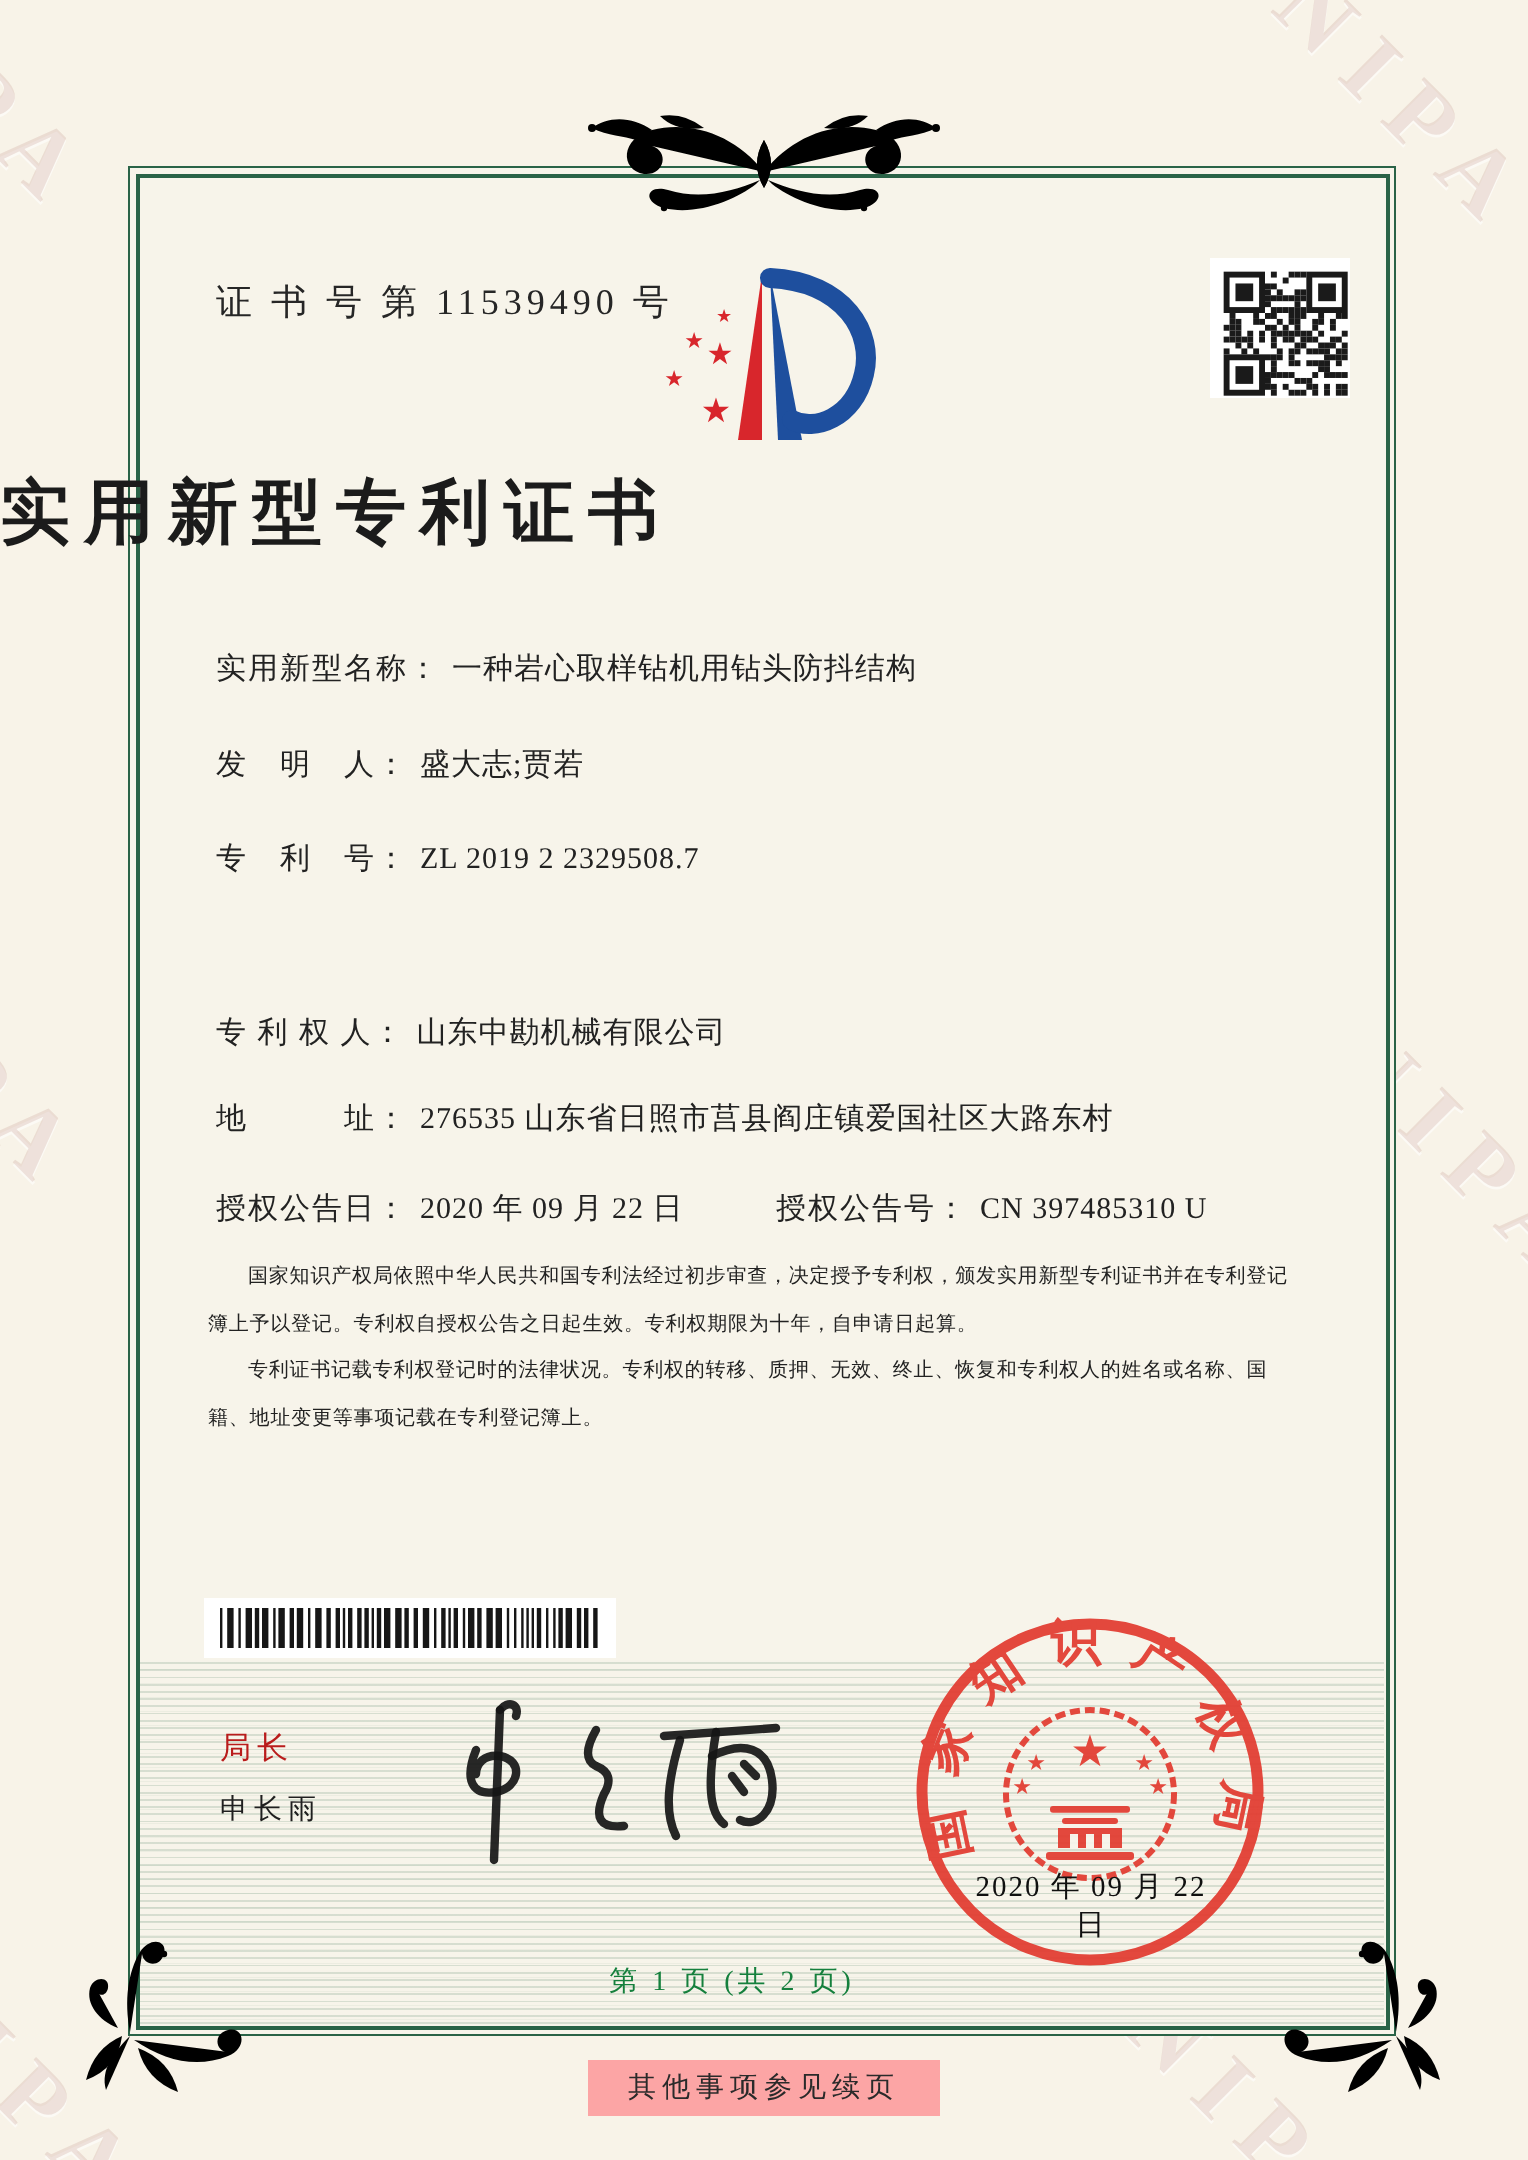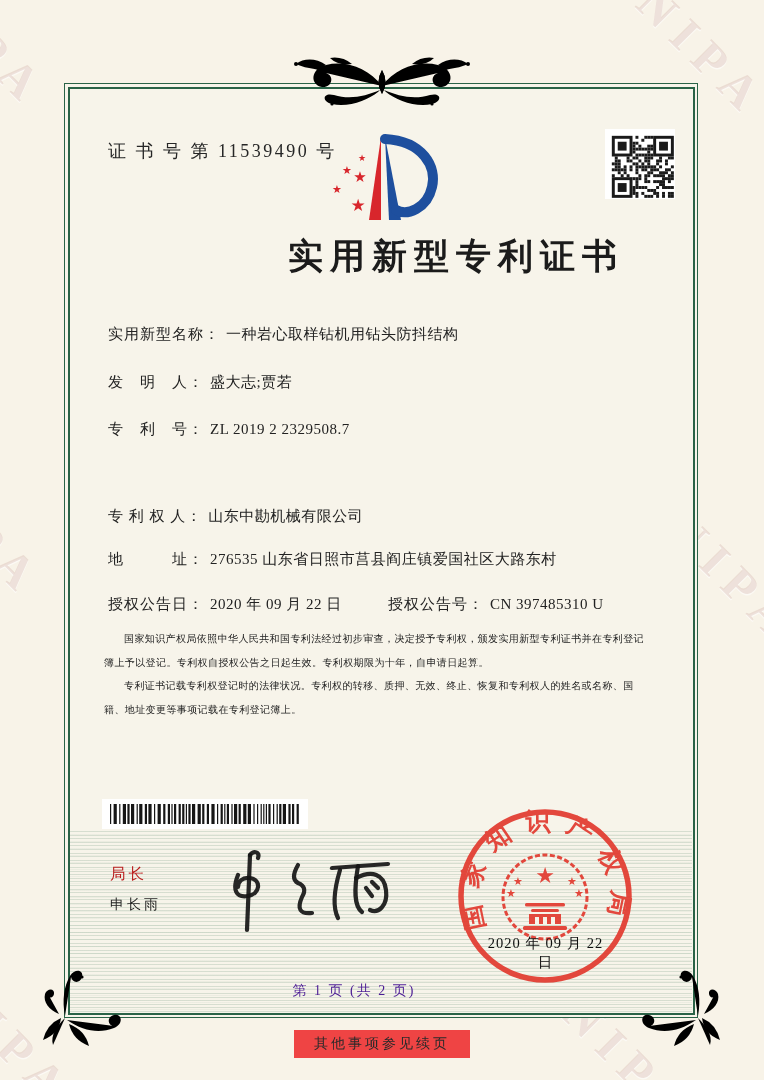--- a/index.html
+++ b/index.html
@@ -55,41 +55,41 @@
     pointer-events:none;
   }
 
   
   .orn{position:absolute;z-index:6;pointer-events:none;}
 
   
   .abs{position:absolute;z-index:4;}
   .cert-no{left:108px;top:139px;font-size:18px;letter-spacing:2.5px;color:#262626;}
   .title{
-    left:0;top:233px;width:624px;text-align:right;
+    left:0;top:233px;width:624px;text-align:left;
     font-size:35px;font-weight:700;letter-spacing:7px;color:#1b1b1b;
   }
   .row{position:absolute;left:108px;white-space:nowrap;font-size:15px;color:#222;z-index:4;}
   .row .lab{letter-spacing:1px;}
   .row .val{margin-left:6px;letter-spacing:0.5px;}
   .row2{left:388px;}
   .paras{left:104px;top:627px;width:550px;z-index:4;}
   .paras p{margin:0;text-indent:2em;font-size:10px;line-height:23.6px;letter-spacing:0.4px;color:#222;}
   .barcode-box{left:102px;top:799px;width:206px;height:30px;background:#fff;z-index:4;}
   .qr-box{left:605px;top:129px;width:70px;height:70px;background:#fff;z-index:4;}
   .director-title{left:110px;top:864px;font-size:15.5px;letter-spacing:3px;color:#b91c1c;z-index:5;}
   .director-name{left:110px;top:896px;font-size:14px;letter-spacing:3px;color:#1f1f1f;z-index:5;}
   .sig{left:220px;top:840px;z-index:5;}
   .sig path{stroke:#151515;stroke-width:4.2;fill:none;stroke-linecap:round;stroke-linejoin:round;opacity:0.92;}
   .seal{left:455px;top:806px;z-index:5;opacity:0.93;}
   .seal-date{left:478px;top:934px;width:135px;text-align:center;font-size:14.5px;letter-spacing:1px;color:#101010;z-index:6;}
-  .page-info{left:0;top:982px;width:708px;text-align:center;font-size:14px;letter-spacing:2px;color:#4c1d95;z-index:4;}
+  .page-info{left:12px;top:982px;width:708px;text-align:center;font-size:14px;letter-spacing:2px;color:#15803d;z-index:4;}
   .cont-note{
     left:50%;top:1030px;transform:translateX(-50%);
-    background:#ef4444;padding:5px 20px;font-size:14px;letter-spacing:3px;color:#2a2a2a;z-index:4;
+    background:#fca5a5;padding:5px 20px;font-size:14px;letter-spacing:3px;color:#2a2a2a;z-index:4;
   }
 </style>
 </head>
 <body>
 
 <div class="page">
 
   <span class="wm wm1">CNIPA</span>
   <span class="wm wm2">CNIPA</span>
   <span class="wm wm3">CNIPA</span>

